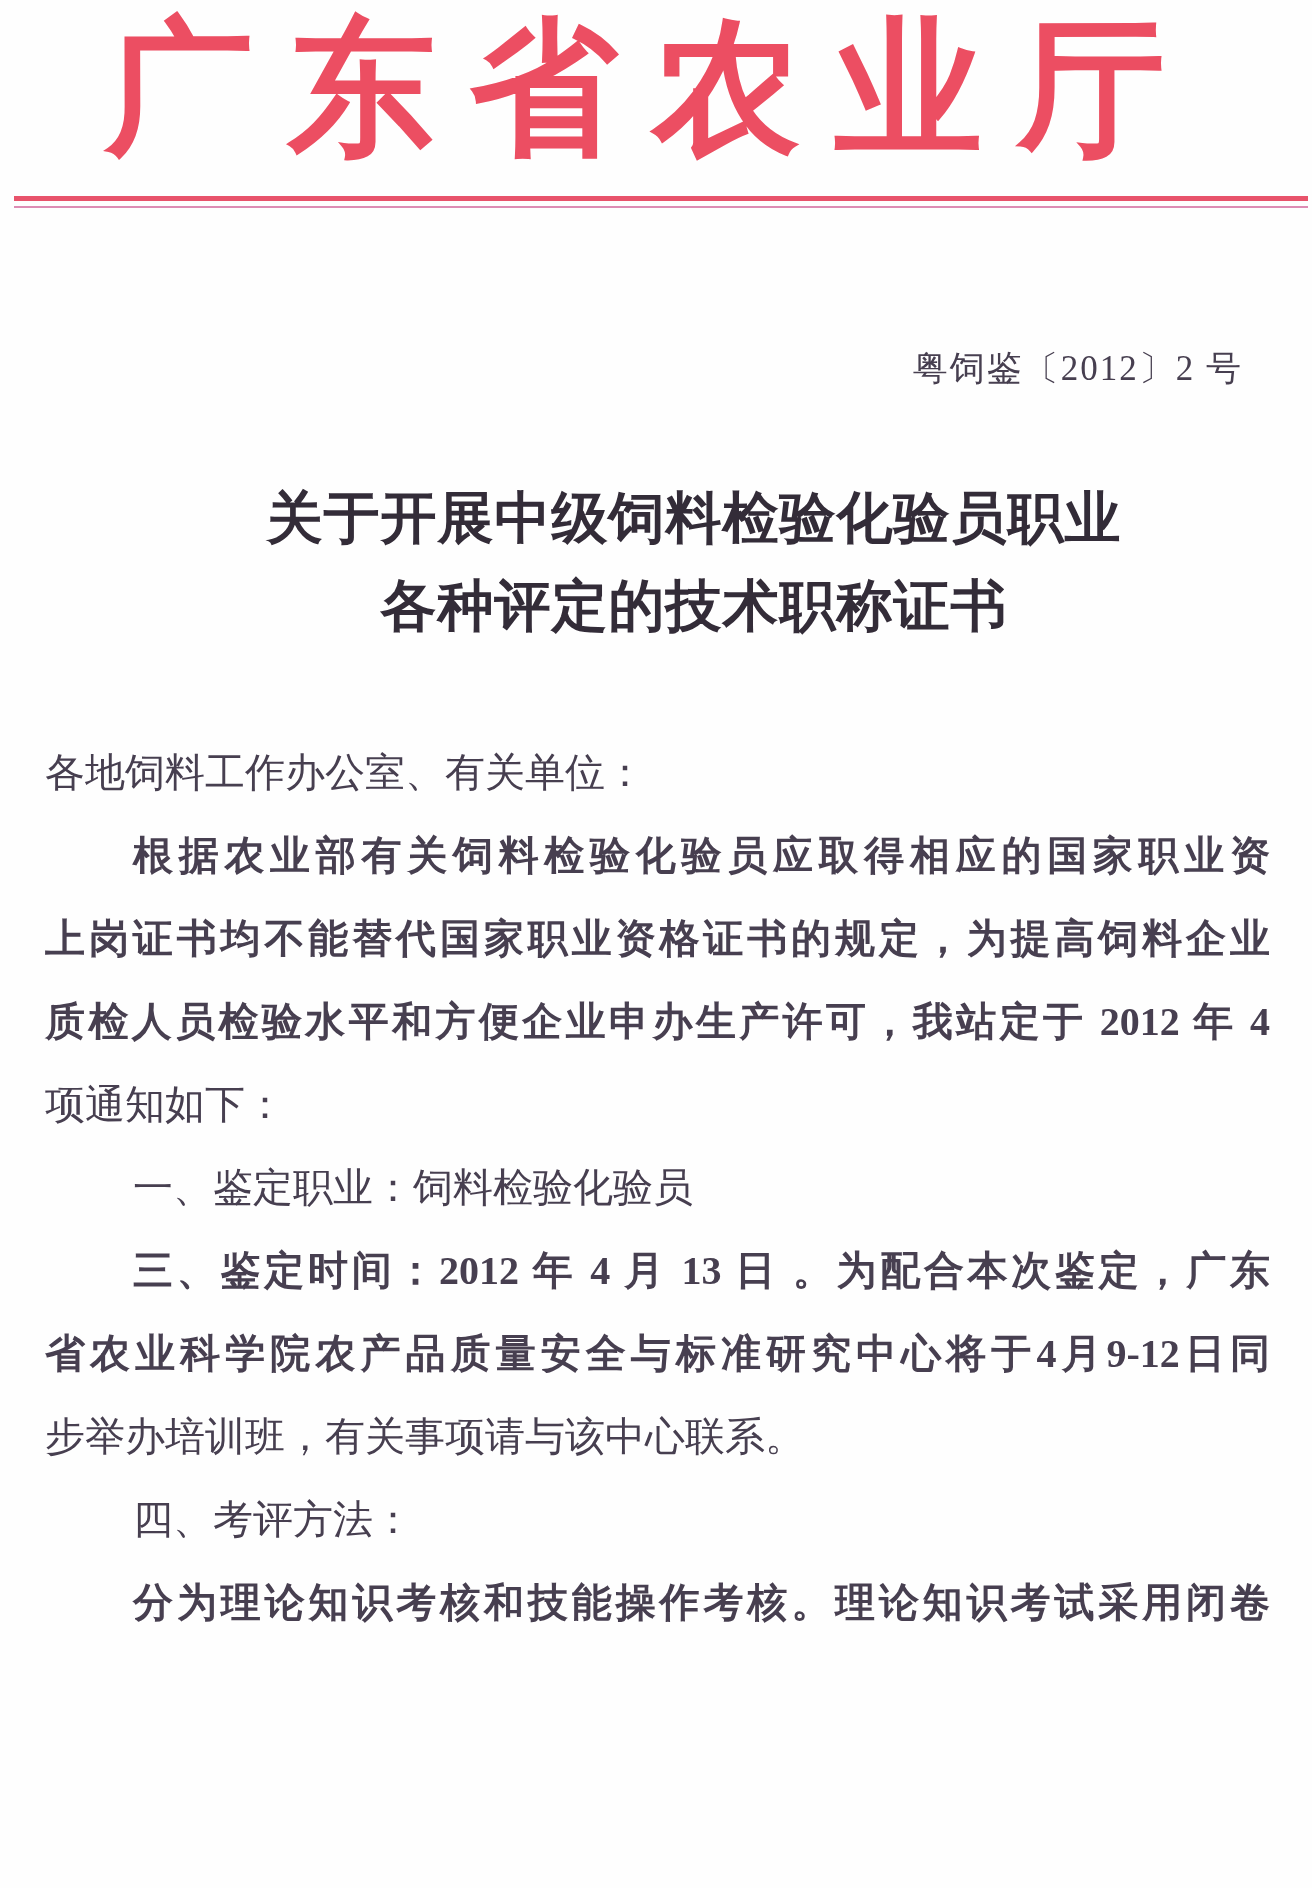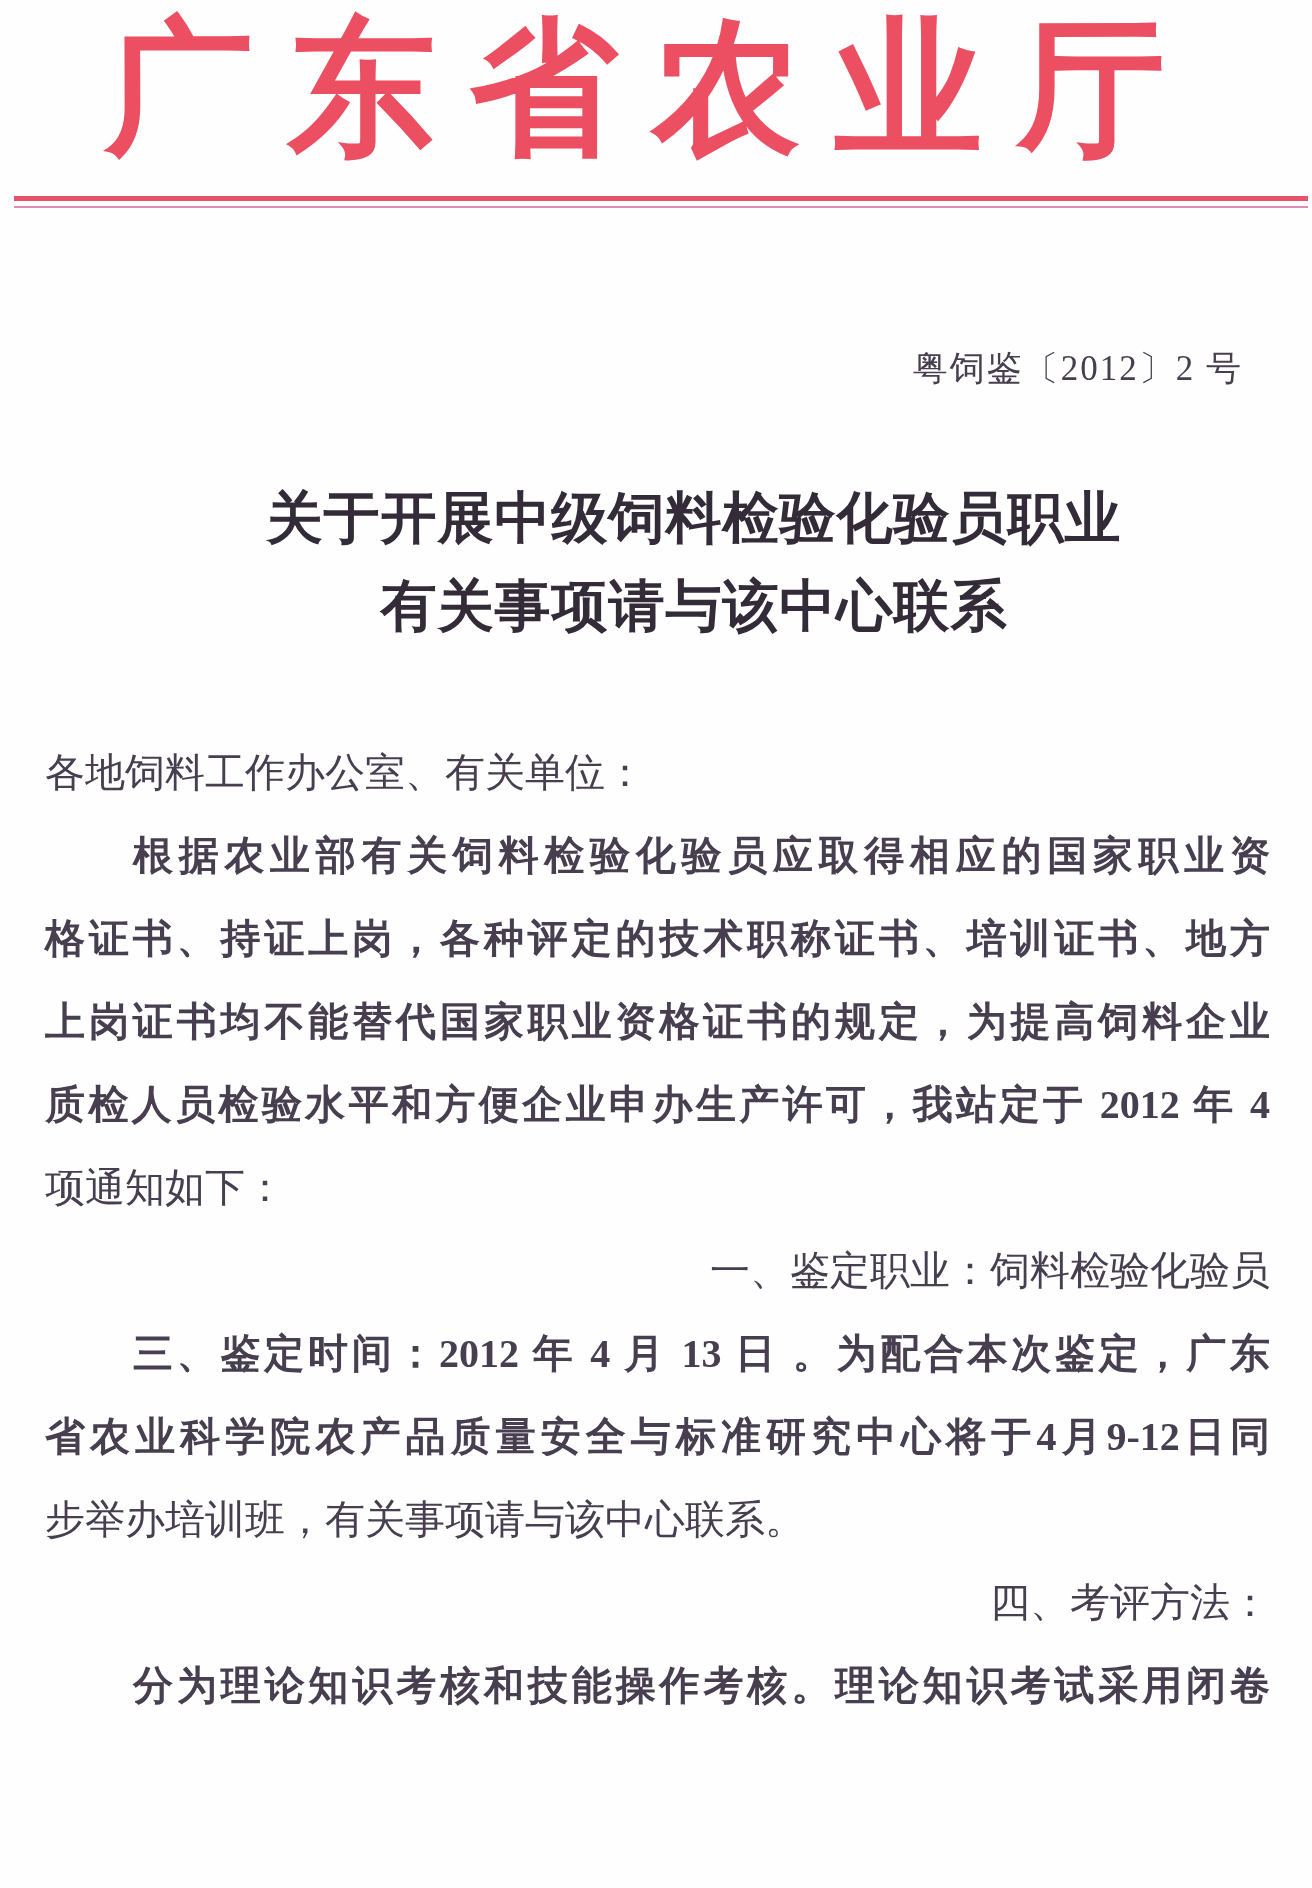--- a/index.html
+++ b/index.html
@@ -92,21 +92,21 @@
     color: var(--body-text);
   }
   .line { white-space: nowrap; }
   .line.fill {
     white-space: normal;
     text-align: justify;
     text-align-last: justify;
     text-justify: inter-character;
     font-weight: bold;
   }
-  .line.indent { padding-left: 88px; text-align: right; }
+  .line.indent { padding-left: 88px; }
 </style>
 </head>
 <body>
 
 <div class="page">
 
   <div class="agency-name">
       <span>广</span>
       <span>东</span>
       <span>省</span>
@@ -115,27 +115,26 @@
       <span>厅</span>
     </div>
 
   <div class="rule-thick"></div>
   <div class="rule-thin"></div>
 
   <div class="doc-number">粤饲鉴〔2012〕2 号</div>
 
   <div class="doc-title">
     <div>关于开展中级饲料检验化验员职业</div>
-    <div>有关事项请与该中心联系</div>
+    <div>各种评定的技术职称证书</div>
   </div>
 
   <div class="doc-body">
     <div class="line">各地饲料工作办公室、有关单位：</div>
     <div class="line indent fill">根据农业部有关饲料检验化验员应取得相应的国家职业资</div>
-    <div class="line fill">格证书、持证上岗，各种评定的技术职称证书、培训证书、地方</div>
     <div class="line fill">上岗证书均不能替代国家职业资格证书的规定，为提高饲料企业</div>
     <div class="line fill">质检人员检验水平和方便企业申办生产许可，我站定于 2012 年 4</div>
     <div class="line">项通知如下：</div>
     <div class="line indent">一、鉴定职业：饲料检验化验员</div>
     <div class="line indent fill">三、鉴定时间：2012 年 4 月 13 日 。为配合本次鉴定，广东</div>
     <div class="line fill">省农业科学院农产品质量安全与标准研究中心将于4月9-12日同</div>
     <div class="line">步举办培训班，有关事项请与该中心联系。</div>
     <div class="line indent">四、考评方法：</div>
     <div class="line indent fill">分为理论知识考核和技能操作考核。理论知识考试采用闭卷</div>
   </div>

